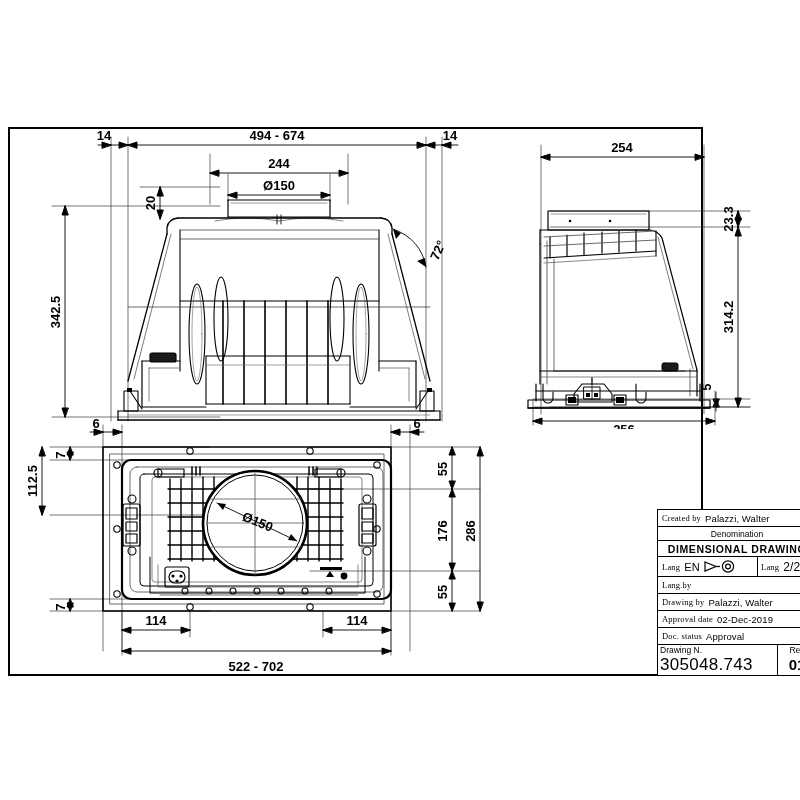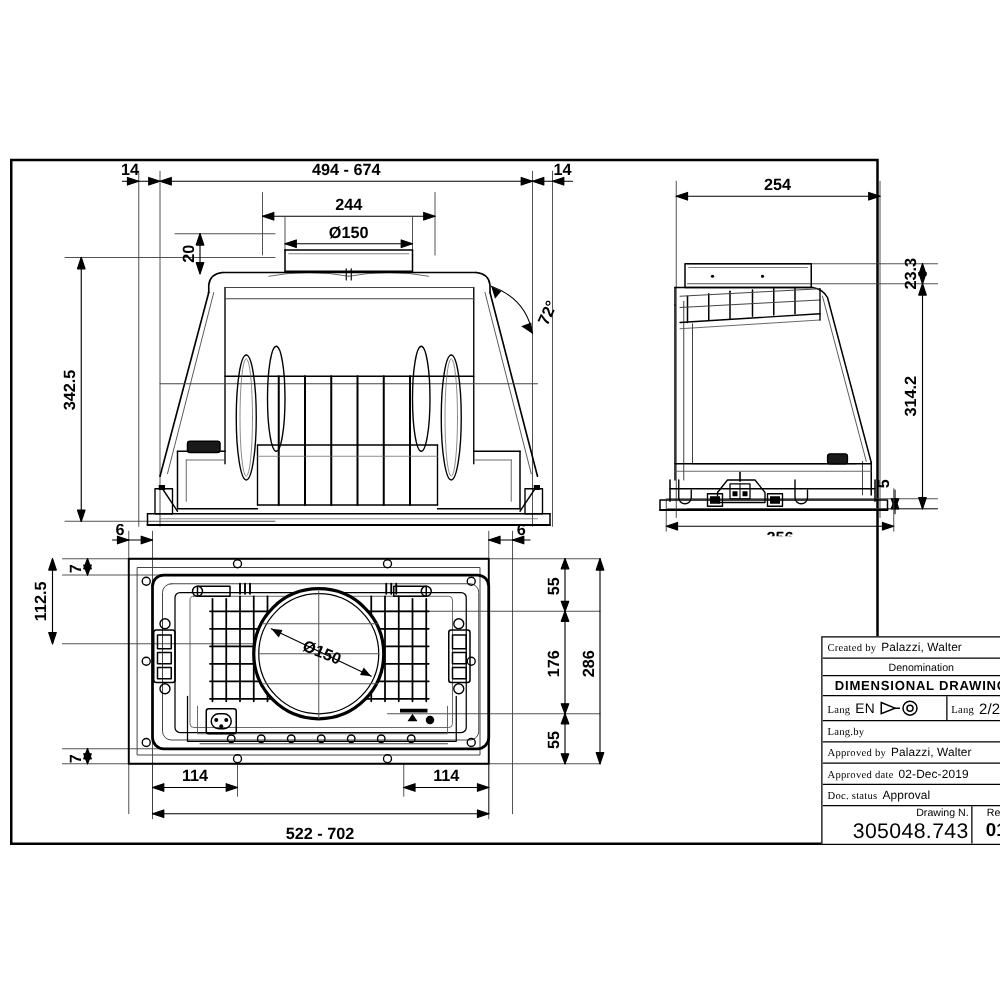--- a/index.html
+++ b/index.html
@@ -14,21 +14,21 @@
   #titleblock .row:last-child{border-bottom:none;}
   .lbl{font-size:8.5px;font-family:Liberation Serif, serif;color:#000;letter-spacing:.2px;}
   .val{font-size:9.5px;font-weight:normal;font-family:"Liberation Sans",sans-serif;color:#000;margin-left:4px;letter-spacing:.1px;}
   .ctr{justify-content:center;}
   .denom{font-size:8.5px;text-align:center;width:100%;}
   .denomval{font-size:10.5px;font-weight:bold;text-align:center;width:100%;letter-spacing:.6px;}
   .cellsplit{display:flex;align-items:stretch;min-height:19px;border-bottom:1.3px solid #000;}
   .cellsplit > .c1{flex:1 1 auto;display:flex;align-items:center;padding:0 4px;border-right:1.3px solid #000;}
   .cellsplit > .c2{flex:0 0 52px;display:flex;align-items:center;padding:0 3px;}
   .bigrow{display:flex;align-items:stretch;}
-  .bigrow .dn{flex:1 1 auto;border-right:1.3px solid #000;text-align:right;padding:0 2px 1px 2px;}
+  .bigrow .dn{flex:1 1 auto;border-right:1.3px solid #000;text-align:left;padding:0 2px 1px 2px;}
   .bigrow .rv{flex:0 0 34px;text-align:center;padding:0 2px 1px 2px;}
   .dn-lbl{font-size:8.5px;line-height:11px;}
   .dn-val{font-size:17px;font-weight:normal;line-height:18px;letter-spacing:.3px;}
   .rv-lbl{font-size:8.5px;line-height:11px;}
   .rv-val{font-size:15px;font-weight:bold;line-height:18px;}
   .proj{display:inline-flex;align-items:center;margin-left:3px;}
 </style>
 </head>
 <body>
 
@@ -524,26 +524,26 @@
         <span class="val" style="font-size:12px;">2/2</span>
       </div>
     </div>
 
     <div class="row">
       <span class="lbl">Lang.by</span>
       <span class="val"></span>
     </div>
 
     <div class="row">
-      <span class="lbl">Approved by</span>
+      <span class="lbl">Drawing by</span>
       <span class="val">Palazzi, Walter</span>
     </div>
 
     <div class="row">
-      <span class="lbl">Approved date</span>
+      <span class="lbl">Approval date</span>
       <span class="val">02-Dec-2019</span>
     </div>
 
     <div class="row">
       <span class="lbl">Doc. status</span>
       <span class="val">Approval</span>
     </div>
 
     <div class="bigrow">
       <div class="dn">

